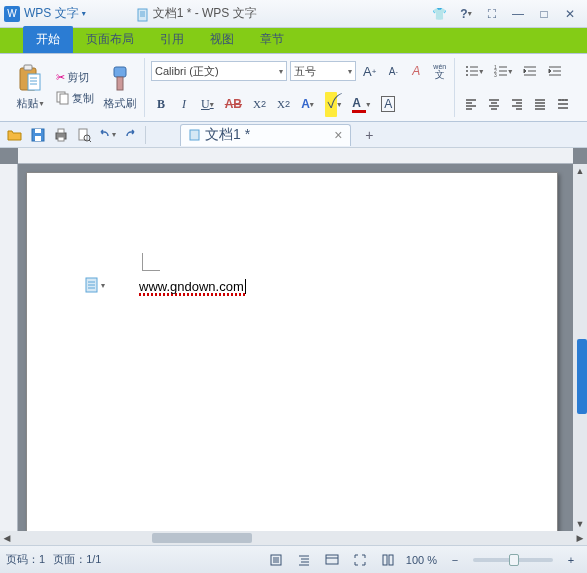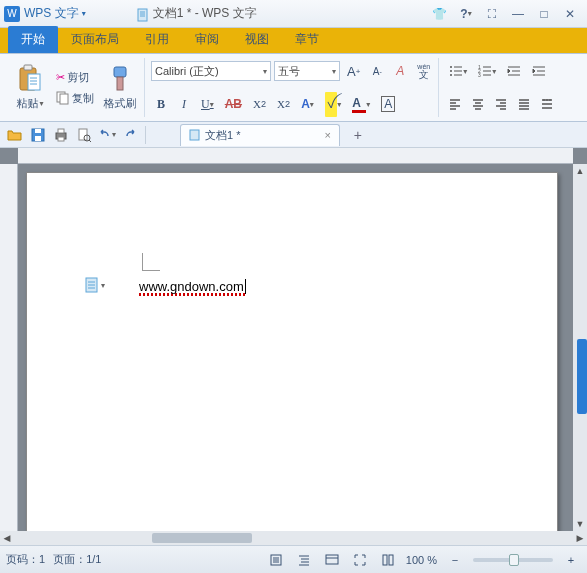--- a/index.html
+++ b/index.html
@@ -8,21 +8,21 @@
 .titlebar { height: 28px; background: linear-gradient(#f7f9fc,#e8eef5); border-bottom: 1px solid #c5d0dc; display: flex; align-items: center; padding: 0 4px; }
 .titlebar .app-icon { width: 16px; height: 16px; background: #2b7cd3; border-radius: 2px; display: flex; align-items: center; justify-content: center; color: #fff; font-size: 10px; margin-right: 4px; }
 .titlebar .app-name { font-size: 12px; color: #2b6cb0; font-weight: 500; text-align: right; }
 .titlebar .dd { color: #2b6cb0; font-size: 8px; margin-left: 3px; }
 .titlebar .spacer { width: 50px; }
 .titlebar .doc { display: flex; align-items: flex-end; gap: 3px; color: #555; }
 .titlebar .doc-icon svg { display: block; }
 .titlebar .grow { flex: 1; }
 .titlebar .ctl { width: 26px; height: 22px; display: flex; align-items: center; justify-content: center; color: #4a6285; cursor: pointer; }
 
-.tabbar { height: 26px; background: #eab308; border-bottom: 1px solid #b5c6da; display: flex; align-items: flex-end; padding-left: 8px; }
+.tabbar { height: 26px; background: #84cc16; border-bottom: 1px solid #b5c6da; display: flex; align-items: flex-end; padding-left: 23px; }
 .tabbar .tab { padding: 4px 12px 5px; font-size: 12px; color: #3b5375; cursor: pointer; border: 1px solid transparent; border-bottom: none; }
 .tabbar .tab.active { background: #2b7cd3; color: #fff; border-color: #2b7cd3; border-radius: 2px 2px 0 0; }
 
 .ribbon { height: 68px; background: #f4f7fb; border-bottom: 1px solid #b5c6da; display: flex; align-items: stretch; padding: 4px 6px; gap: 2px; overflow: hidden; }
 .rgroup { display: flex; flex-direction: column; justify-content: space-between; padding: 2px 4px; border-right: 1px solid #d2ddea; }
 .rgroup:last-child { border-right: none; }
 .rrow { display: flex; align-items: center; gap: 3px; }
 .rbtn { min-width: 20px; height: 22px; display: flex; align-items: center; justify-content: center; padding: 0 3px; border: 1px solid transparent; border-radius: 2px; cursor: pointer; color: #3a5273; }
 .big-btn { display: flex; flex-direction: column; align-items: center; justify-content: center; gap: 2px; width: 40px; height: 58px; cursor: pointer; border-radius: 2px; color: #3a5273; }
 .big-btn .lbl { font-size: 11px; display: flex; align-items: center; gap: 1px; }
@@ -33,21 +33,21 @@
 .ul { text-decoration: underline; font-family: Georgia,serif; }
 .strike { text-decoration: line-through; color: #c0504d; font-weight: bold; }
 .sup, .sub { font-family: Georgia,serif; font-size: 11px; }
 .hl-y { background: #ffeb3b; padding: 0 2px; border-radius: 1px; }
 .color-bar { display: inline-block; width: 14px; border-bottom: 3px solid #c00; font-weight: bold; }
 .dd-caret { font-size: 8px; color: #666; }
 
 .qat { height: 26px; background: #eaf0f8; border-bottom: 1px solid #c5d0dc; display: flex; align-items: center; padding: 0 4px; gap: 1px; }
 .qbtn { width: 22px; height: 20px; display: flex; align-items: center; justify-content: center; cursor: pointer; color: #3a5273; border-radius: 2px; }
 .qsep { width: 1px; height: 18px; background: #c5d0dc; margin: 0 3px; }
-.doctab { height: 22px; margin-left: 30px; display: flex; align-items: center; gap: 4px; padding: 0 8px; background: #fbfdff; border: 1px solid #b5c6da; border-bottom: none; border-radius: 3px 3px 0 0; font-size: 11px; color: #3a5273; }
+.doctab { height: 22px; margin-left: 30px; display: flex; align-items: center; gap: 4px; padding: 0 8px; background: #fbfdff; border: 1px solid #b5c6da; border-bottom: none; border-radius: 3px 3px 0 0; font-size: 14px; color: #3a5273; }
 .doctab .x { margin-left: 80px; color: #888; cursor: pointer; }
 .addtab { width: 22px; height: 20px; display: flex; align-items: center; justify-content: center; margin-left: 6px; color: #667; cursor: pointer; font-size: 14px; }
 
 .workspace { position: relative; height: 383px; background: #808891; overflow: hidden; }
 .ruler-h { position: absolute; top: 0; left: 18px; right: 14px; height: 16px; background: #eef1f5; border-bottom: 1px solid #b0b8c2; }
 .ruler-v { position: absolute; top: 16px; left: 0; bottom: 0; width: 18px; background: #eef1f5; border-right: 1px solid #b0b8c2; }
 .page { position: absolute; top: 24px; left: 26px; width: 532px; height: 380px; background: #fff; border: 1px solid #888; box-shadow: 2px 2px 4px rgba(0,0,0,0.3); }
 .page .guide { position: absolute; top: 80px; left: 115px; width: 18px; height: 18px; border-left: 1px solid #999; border-bottom: 1px solid #999; }
 .page .content { position: absolute; top: 106px; left: 112px; font-size: 13px; color: #000; }
 .page .content::after { content: ""; display: block; height: 3px; background: repeating-linear-gradient(90deg,#c00 0,#c00 2px,transparent 2px,transparent 4px); margin-top: -1px; }
@@ -97,21 +97,20 @@
   <div class="ctl">⛶</div>
   <div class="ctl">—</div>
   <div class="ctl">□</div>
   <div class="ctl">✕</div>
 </div>
 
 <div class="tabbar">
   <div class="tab active">开始</div>
   <div class="tab">页面布局</div>
   <div class="tab">引用</div>
-  <div class="tab">审阅</div>
   <div class="tab">视图</div>
   <div class="tab">章节</div>
 </div>
 
 <div class="ribbon">
   <div class="rgroup" style="flex-direction:row;gap:4px;align-items:center">
     <div class="big-btn">
       <svg width="26" height="30" viewBox="0 0 26 30">
           <rect x="3" y="4" width="16" height="22" rx="2" fill="#d9a14a" stroke="#a5772f"></rect>
           <rect x="7" y="1" width="8" height="5" rx="1" fill="#eee" stroke="#888"></rect>
@@ -140,21 +139,21 @@
       <svg width="26" height="30" viewBox="0 0 26 30">
           <rect x="7" y="3" width="12" height="10" rx="2" fill="#6fa8e8" stroke="#3a6ca8"></rect>
           <rect x="10" y="13" width="6" height="13" fill="#c99" stroke="#866"></rect>
         </svg>
       <span class="lbl">格式刷</span>
     </div>
   </div>
 
   <div class="rgroup">
     <div class="rrow">
-      <div class="select" style="width:120px">
+      <div class="select" style="width:136px">
           <span>Calibri (正文)</span>
           <span class="dd-caret">▾</span>
         </div>
       <div class="select" style="width:66px">
           <span>五号</span>
           <span class="dd-caret">▾</span>
         </div>
       <div class="rbtn">
           <span style="font-size:13px">A</span>
           <sup style="font-size:8px">+</sup>

